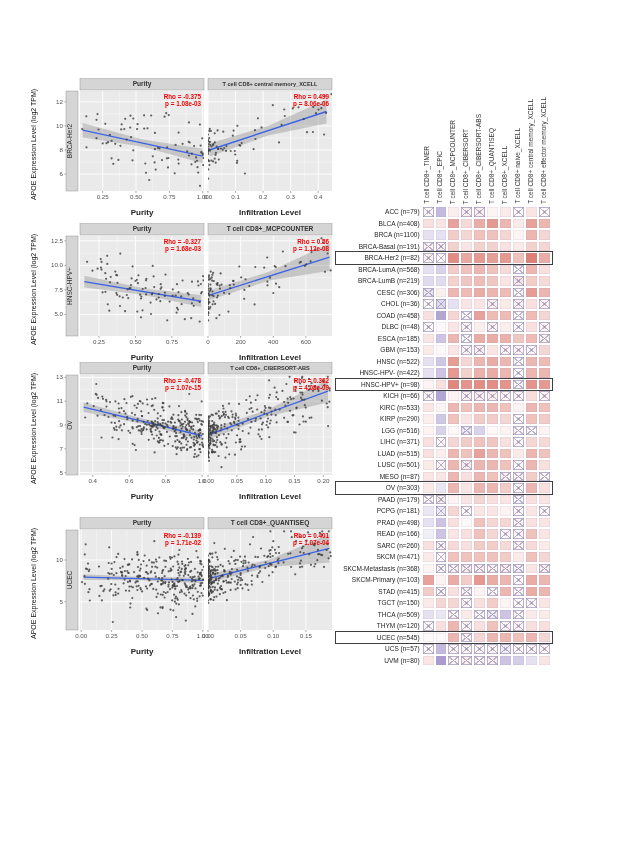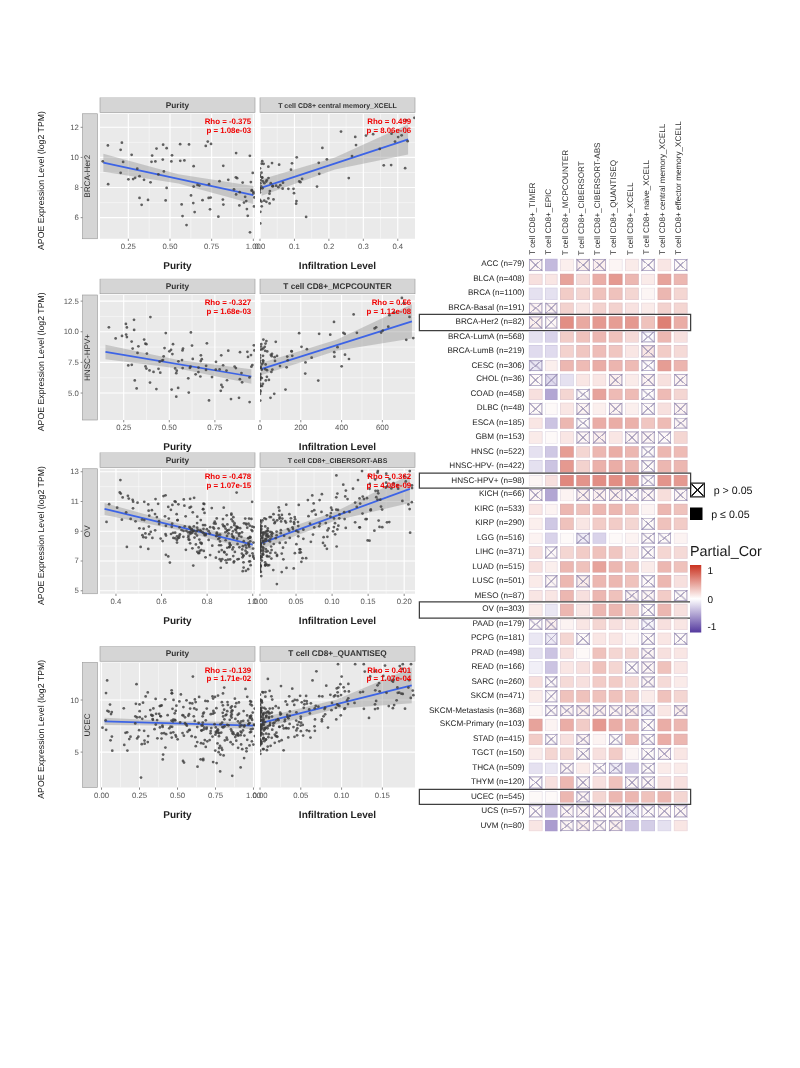--- a/index.html
+++ b/index.html
@@ -2485,32 +2485,13 @@
           <div class="hm-cell x" style="background: rgb(252, 245, 244);"></div>
           <div class="hm-cell x" style="background: rgb(251, 239, 237);"></div>
           <div class="hm-cell" style="background: rgb(204, 196, 226);"></div>
           <div class="hm-cell" style="background: rgb(212, 206, 231);"></div>
           <div class="hm-cell" style="background: rgb(229, 225, 240);"></div>
           <div class="hm-cell" style="background: rgb(249, 230, 228);"></div>
         </div>
       </div>
   </div>
 
-  <div class="legend">
-    <div class="sig-row">
-      <span class="sigbox ns"></span>
-      <span>p &gt; 0.05</span>
-    </div>
-    <div class="sig-row">
-      <span class="sigbox sig"></span>
-      <span>p ≤ 0.05</span>
-    </div>
-    <div class="cor-title">Partial_Cor</div>
-    <div class="cor-bar-wrap">
-      <div class="cor-bar" id="cor-bar" style="background: linear-gradient(rgb(202, 50, 32) 0%, rgb(255, 255, 255) 50%, rgb(84, 57, 158) 100%);"></div>
-      <div class="cor-ticks">
-        <span>1</span>
-        <span>0</span>
-        <span>-1</span>
-      </div>
-    </div>
-  </div>
 </div>
 
 </body></html>

